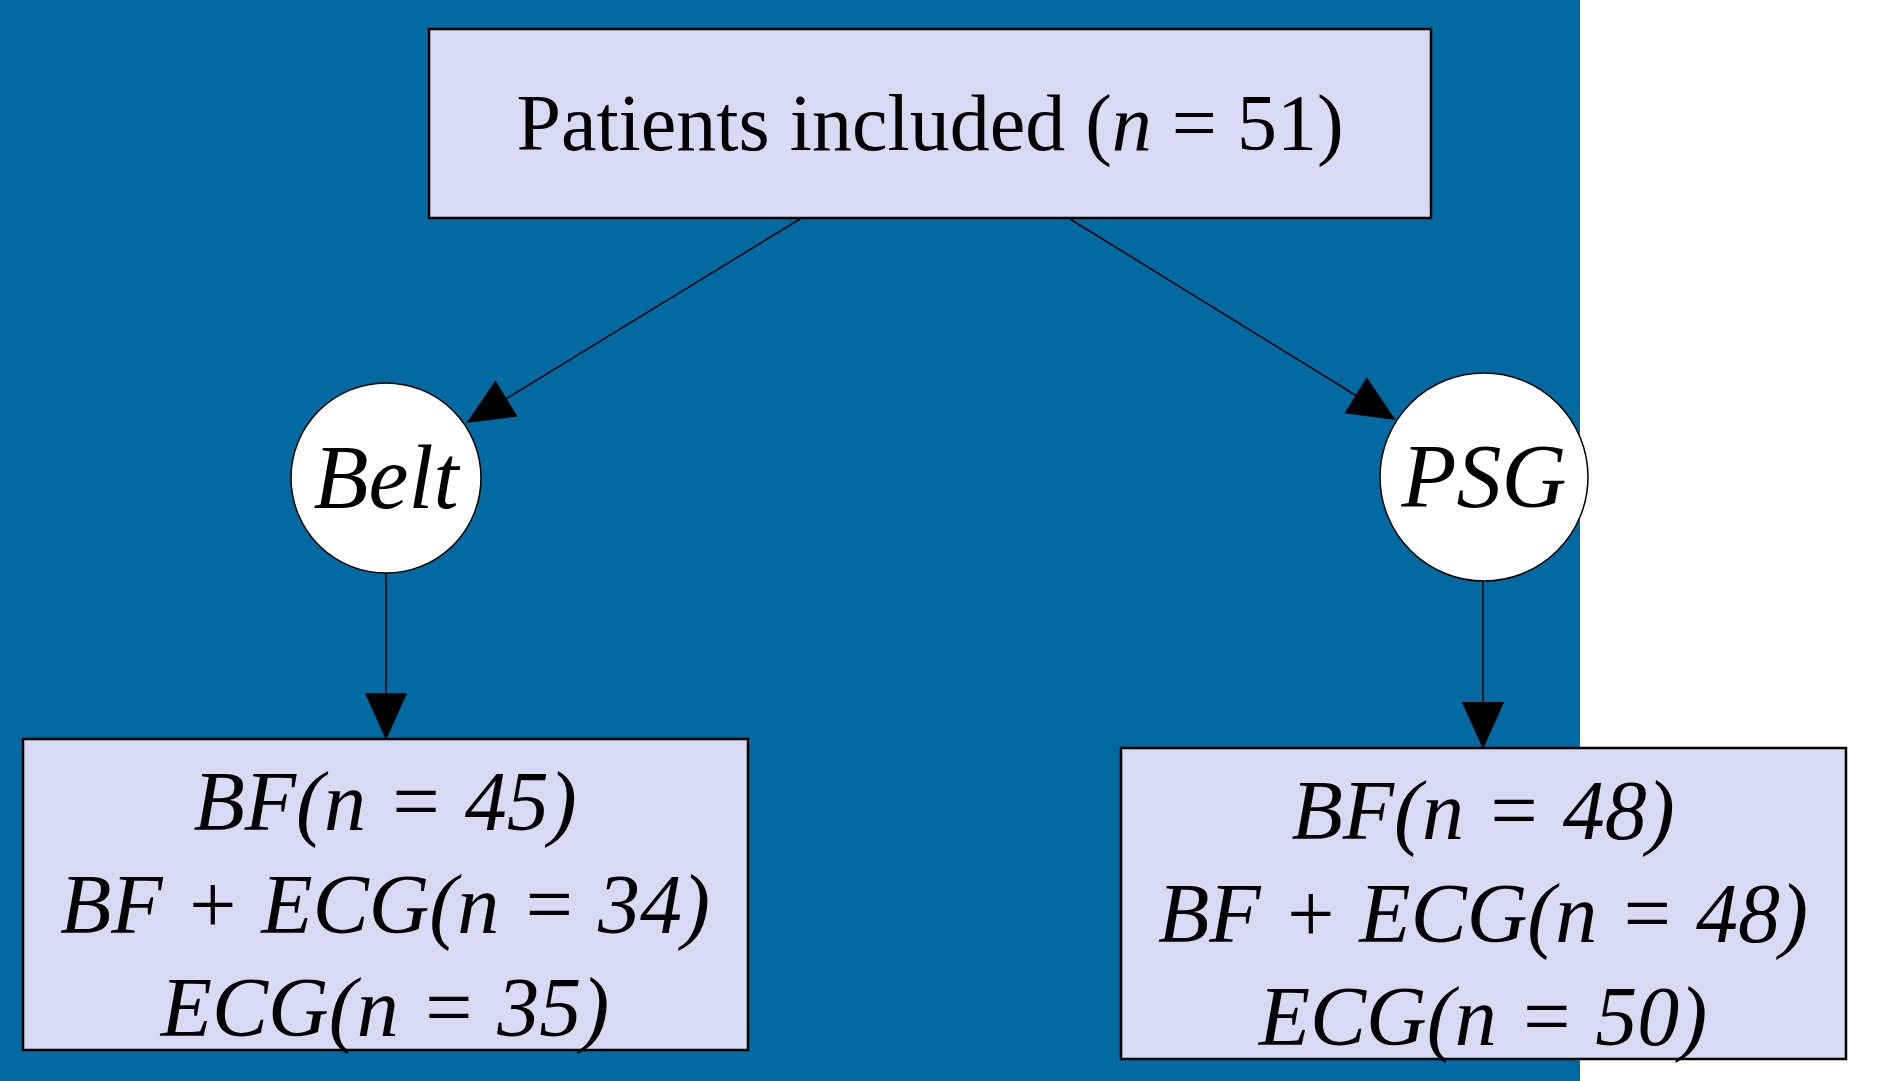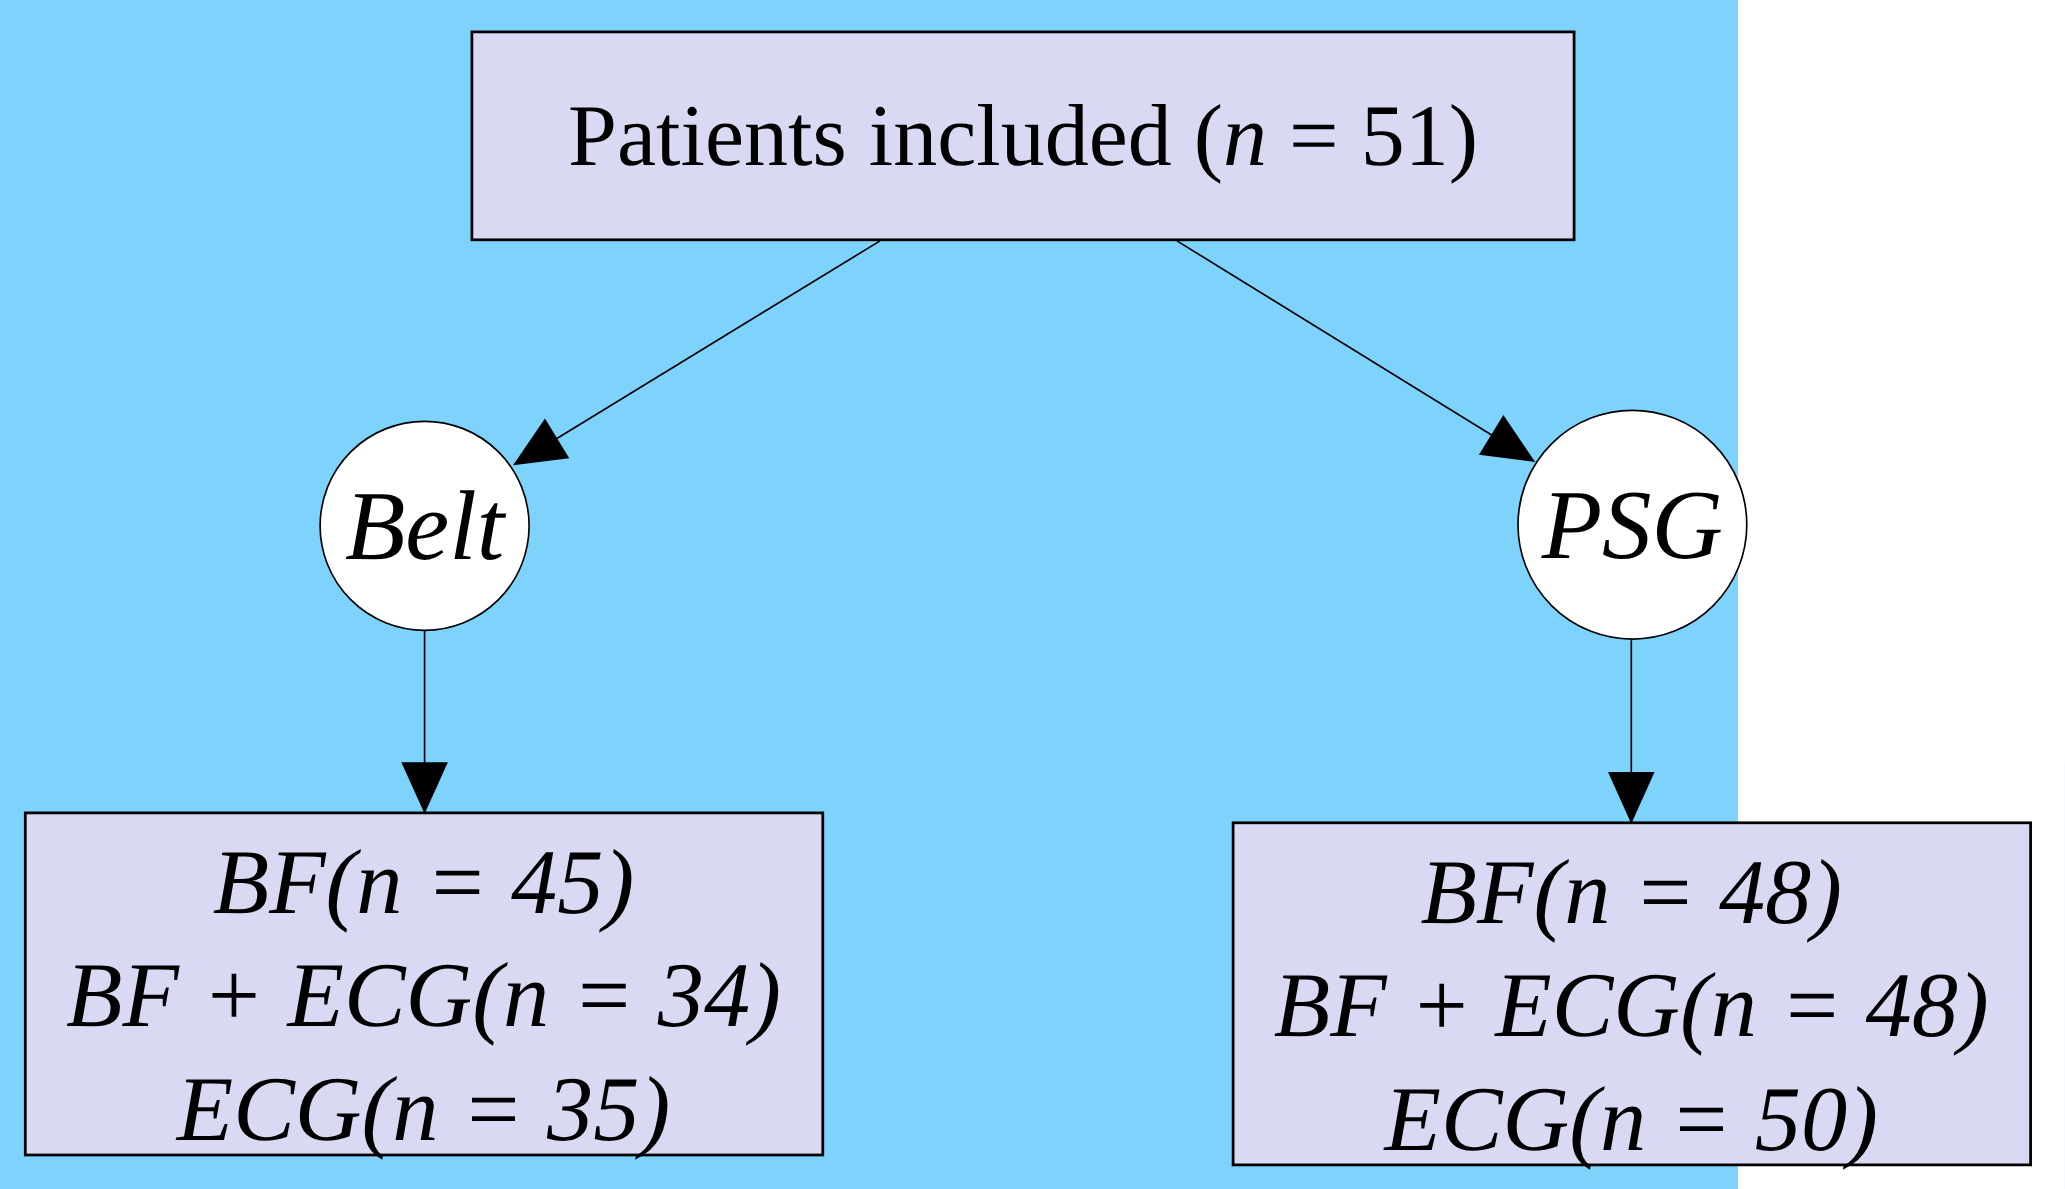--- a/index.html
+++ b/index.html
@@ -7,21 +7,21 @@
     padding: 0;
     background: #ffffff;
     width: 1877px;
     height: 1081px;
     overflow: hidden;
   }
   .stage {
     position: relative;
     width: 1580px;
     height: 1081px;
-    background: #7dd3fc;
+    background: #0369a1;
   }
   svg { display: block; }
 
   .box {
     stroke: #000000;
     stroke-width: 2.5;
   }
   .circle-node {
     stroke: #000000;
     stroke-width: 1.5;

